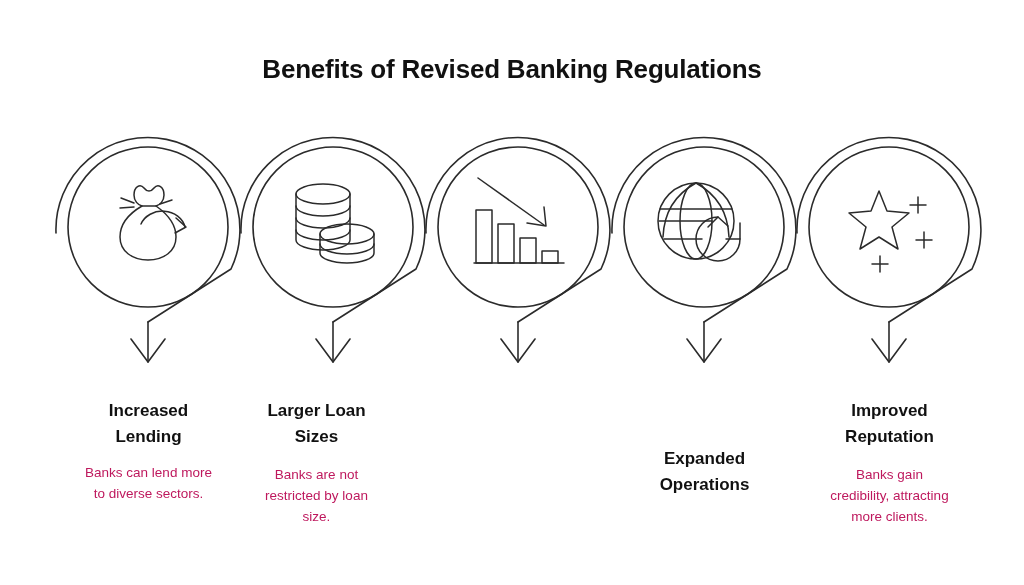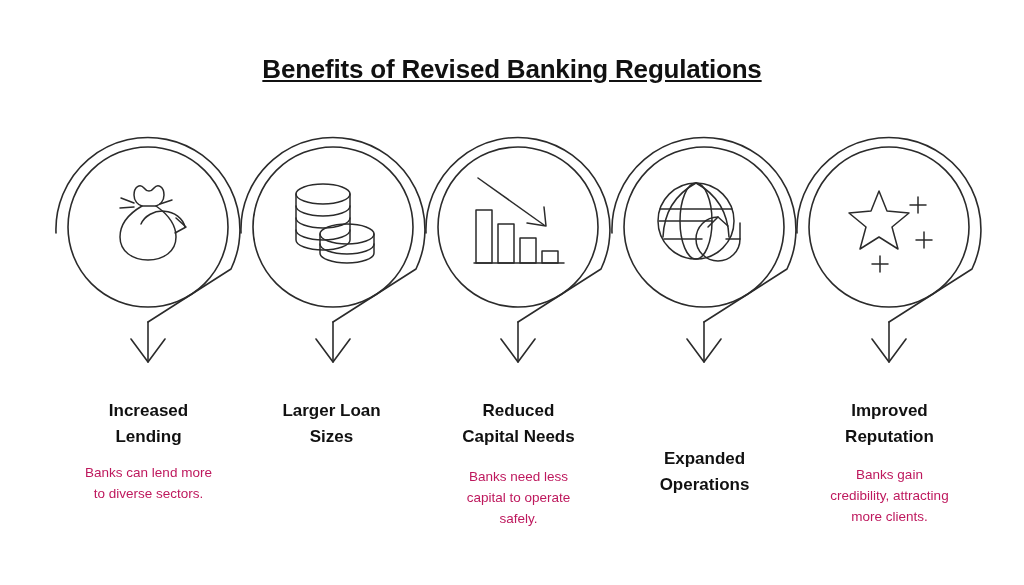--- a/index.html
+++ b/index.html
@@ -25,21 +25,20 @@
   #page-title {
     position: absolute;
     left: 0;
     top: 54px;
     width: 1024px;
     text-align: center;
     font-size: 26px;
     font-weight: bold;
     letter-spacing: -0.2px;
     color: #111111;
-    text-decoration: underline;
   }
   .graphics-layer {
     position: absolute;
     left: 0;
     top: 0;
     width: 1024px;
     height: 585px;
     pointer-events: none;
   }
   .columns {
@@ -214,32 +213,28 @@
 
   <div class="columns">
 
     <div class="column col-1" style="left:56px;">
       <div class="col-heading">Increased
 Lending</div>
       <div class="col-desc">Banks can lend more
 to diverse sectors.</div>
     </div>
 
-    <div class="column col-2" style="left:239px;text-decoration:underline;">
+    <div class="column col-2" style="left:224px;text-decoration:underline;">
       <div class="col-heading">Larger Loan
 Sizes</div>
-    </div>
-
-    <div class="column col-3" style="left:426px;">
-      <div class="col-heading">Reduced
-Capital Needs</div>
-      <div class="col-desc">Banks need less
-capital to operate
-safely.</div>
-    </div>
+      <div class="col-desc">Banks are not
+restricted by loan
+size.</div>
+    </div>
+
 
     <div class="column col-4" style="left:612px;margin-top:48px;">
       <div class="col-heading">Expanded
 Operations</div>
     </div>
 
     <div class="column col-5" style="left:797px;">
       <div class="col-heading">Improved
 Reputation</div>
       <div class="col-desc">Banks gain

